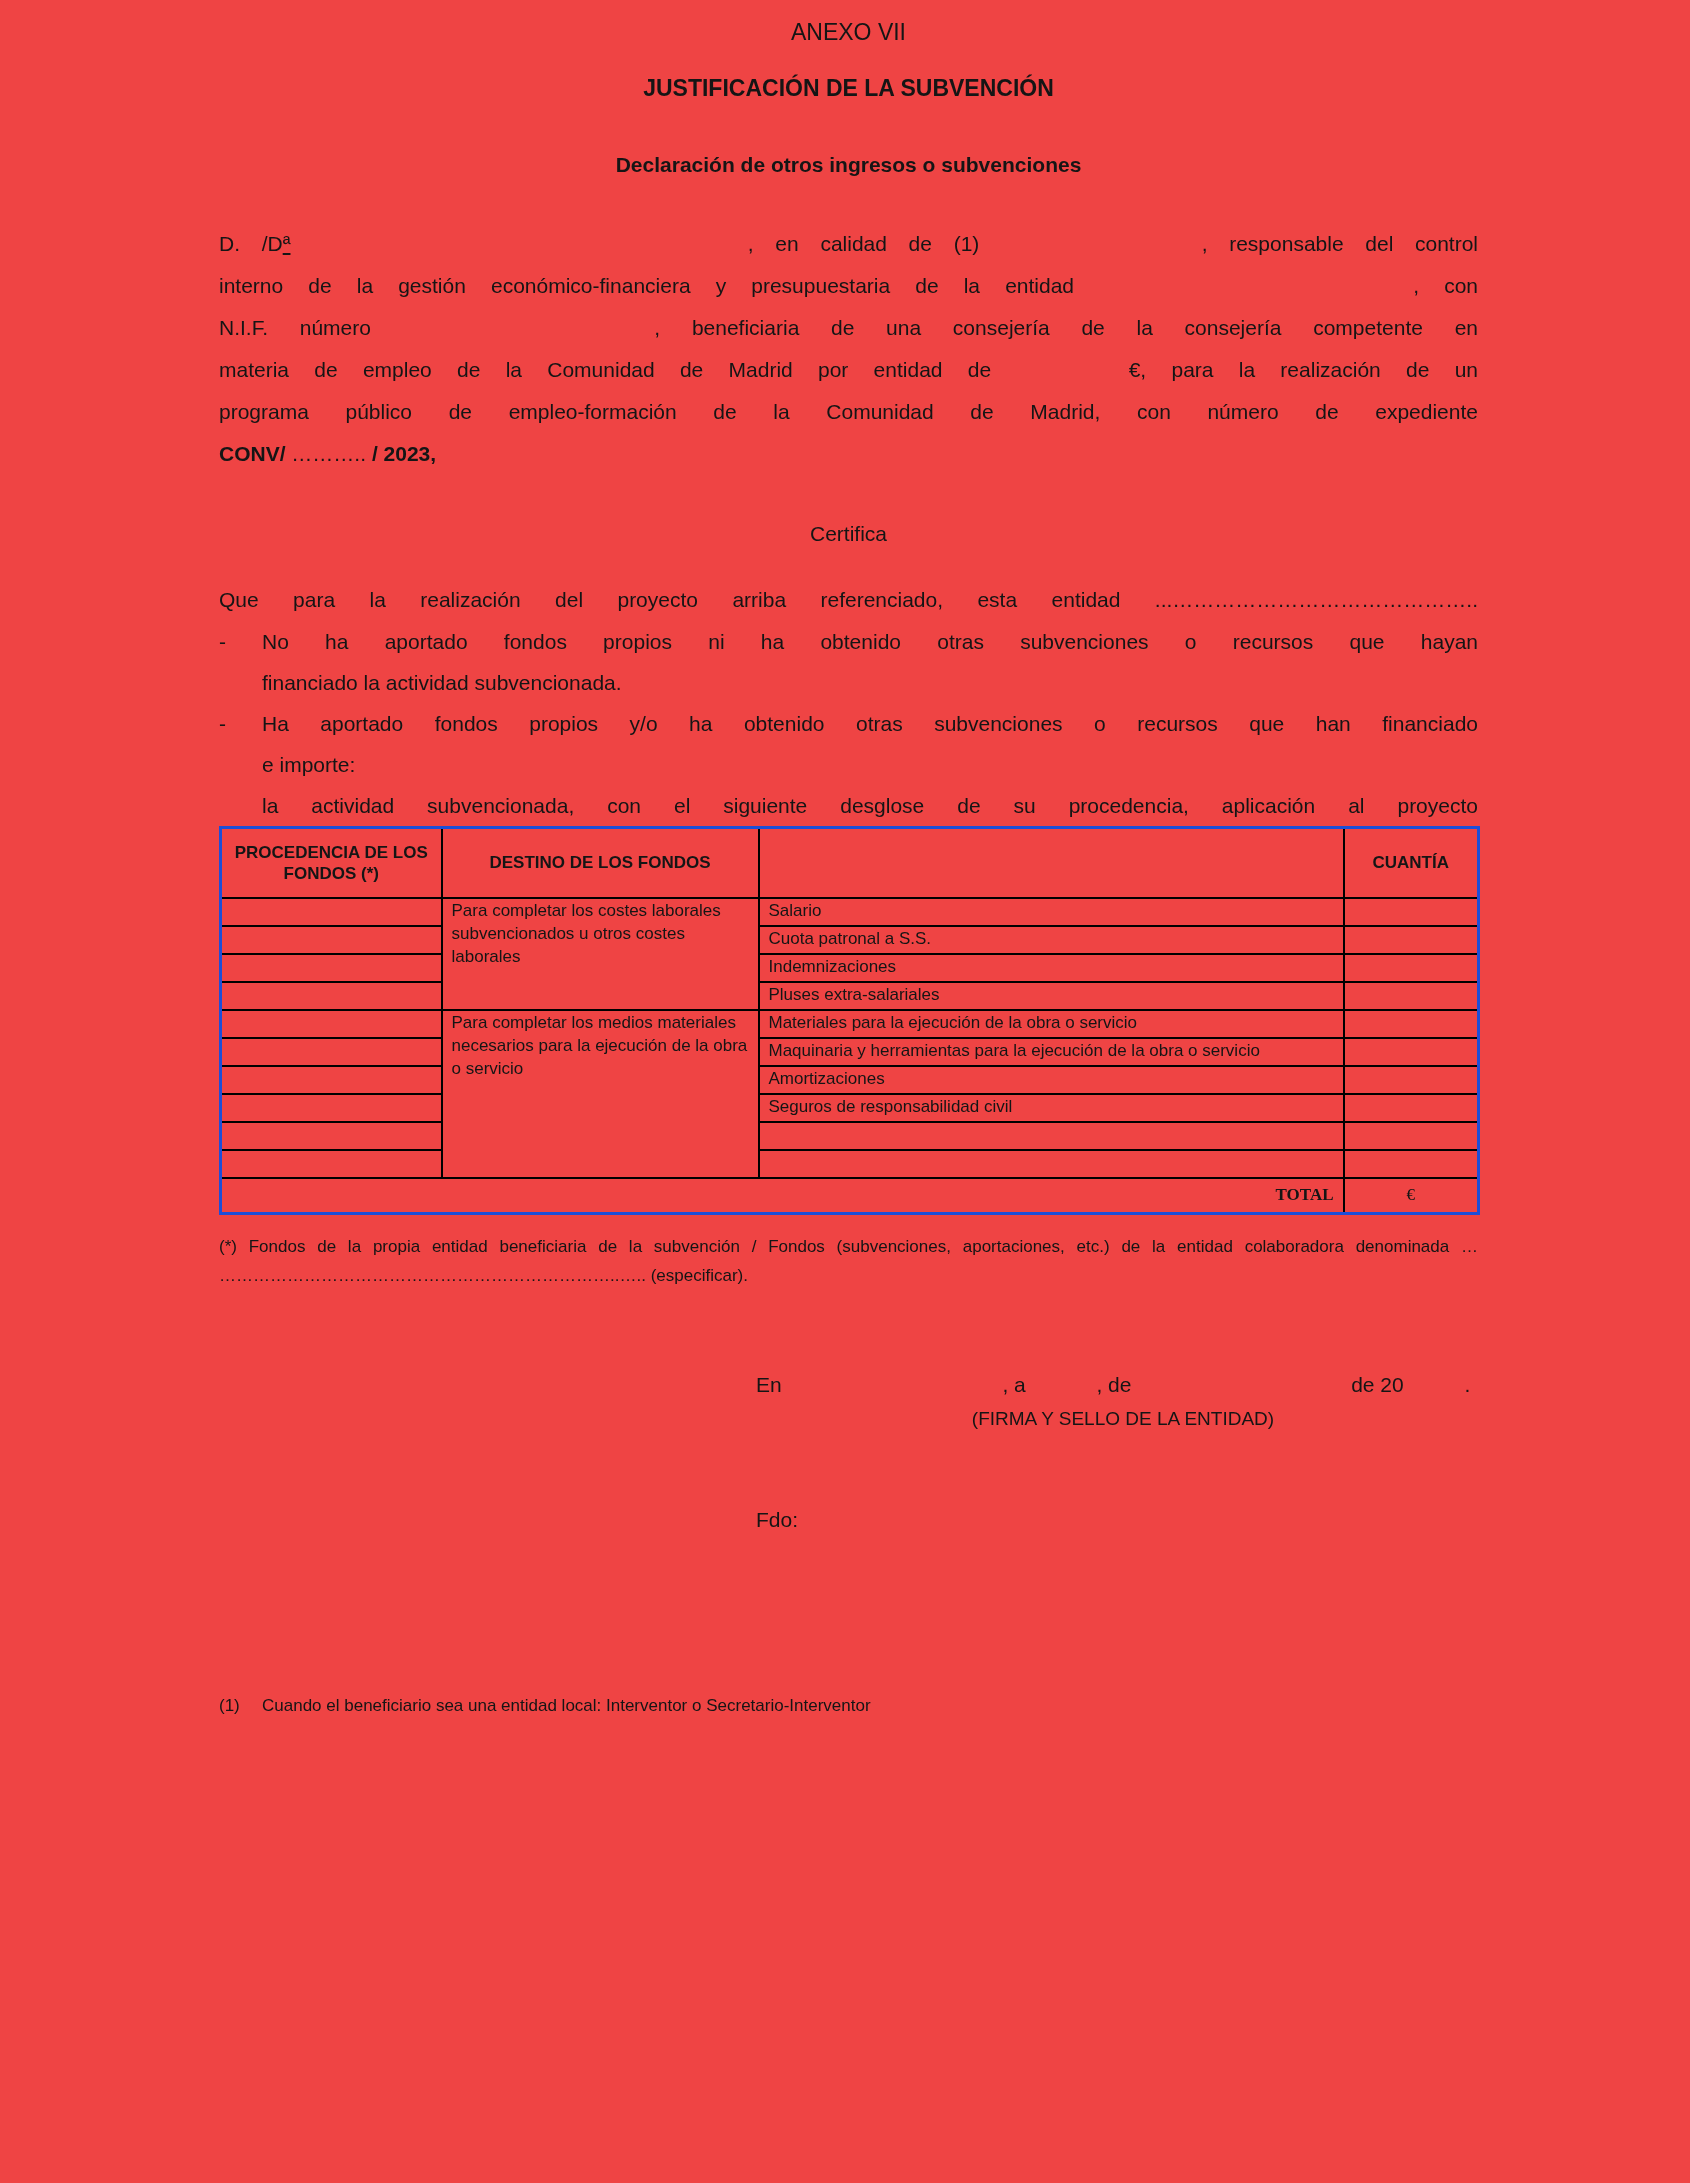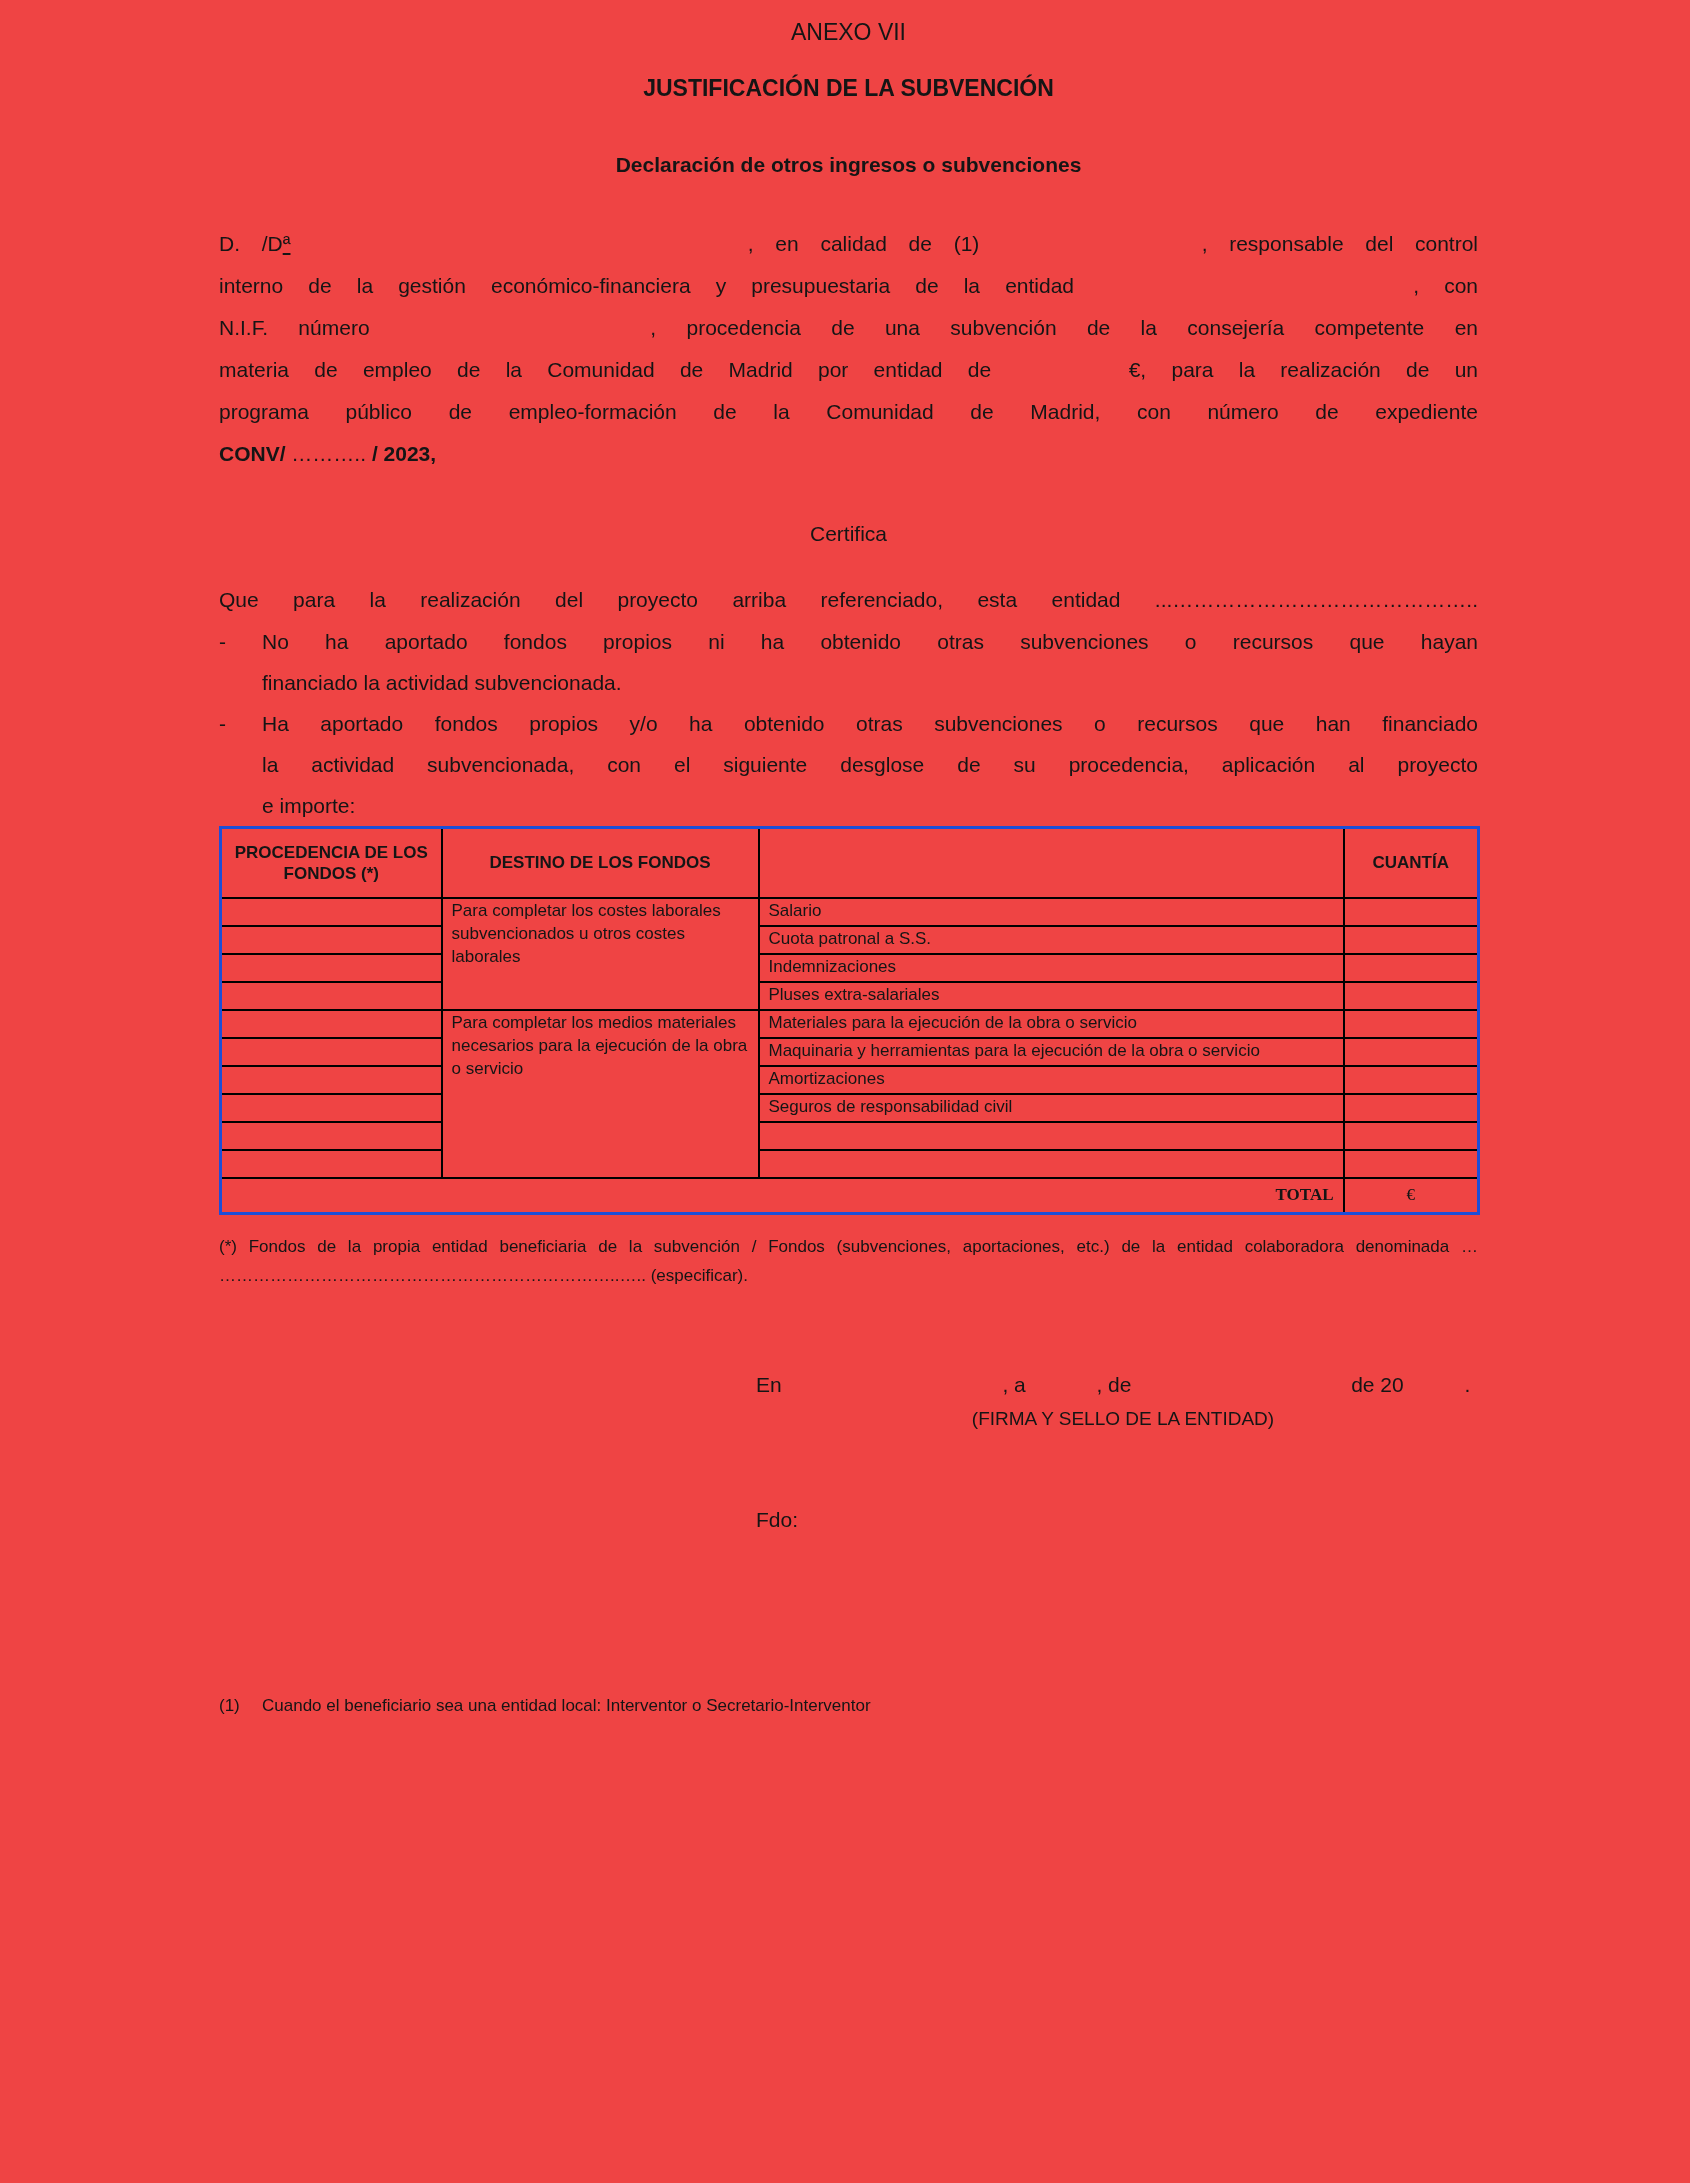--- a/index.html
+++ b/index.html
@@ -62,21 +62,21 @@
 
 <div class="page">
 
   <div class="t1 center">ANEXO VII</div>
   <div class="t2 center">JUSTIFICACIÓN DE LA SUBVENCIÓN</div>
   <div class="t3 center">Declaración de otros ingresos o subvenciones</div>
 
   <div class="intro">
     <div class="pline jl"><span>D. /D</span><span class="ord">ª</span> <span class="gap" style="width:414px"></span> <span>, en calidad de (1)</span> <span class="gap" style="width:179px"></span> <span>, responsable del control</span></div>
     <div class="pline jl"><span>interno de la gestión económico-financiera y presupuestaria de la entidad</span> <span class="gap" style="width:289px"></span> <span>, con</span></div>
-    <div class="pline jl"><span>N.I.F. número</span> <span class="gap" style="width:220px"></span> <span>, procedencia de una subvención de la consejería competente en</span></div>
+    <div class="pline jl"><span>N.I.F. número</span> <span class="gap" style="width:220px"></span> <span>, beneficiaria de una consejería de la consejería competente en</span></div>
     <div class="pline jl"><span>materia de empleo de la Comunidad de Madrid por entidad de</span> <span class="gap" style="width:87px"></span> <span>€, para la realización de un</span></div>
     <div class="pline jl"><span>programa público de empleo-formación de la Comunidad de Madrid, con número de expediente</span></div>
     <div class="pline"><span class="b">CONV/</span> <span>………..</span> <span class="b">/ 2023,</span></div>
   </div>
 
   <div class="certh center">Certifica</div>
 
   <div class="que">
     <div class="pline jl">Que para la realización del proyecto arriba referenciado, esta entidad ...……………………………………..</div>
   </div>
@@ -86,22 +86,22 @@
       <span class="dash">-</span>
       <div class="olines">
         <div class="pline jl">No ha aportado fondos propios ni ha obtenido otras subvenciones o recursos que hayan</div>
         <div class="pline">financiado la actividad subvencionada.</div>
       </div>
     </div>
     <div class="opt">
       <span class="dash">-</span>
       <div class="olines">
         <div class="pline jl">Ha aportado fondos propios y/o ha obtenido otras subvenciones o recursos que han financiado</div>
+        <div class="pline">e importe:</div>
         <div class="pline jl">la actividad subvencionada, con el siguiente desglose de su procedencia, aplicación al proyecto</div>
-        <div class="pline">e importe:</div>
       </div>
     </div>
   </div>
 
   <table class="tbl">
     <colgroup>
       <col style="width:221px">
         <col style="width:317px">
         <col style="width:585px">
         <col style="width:135px">

